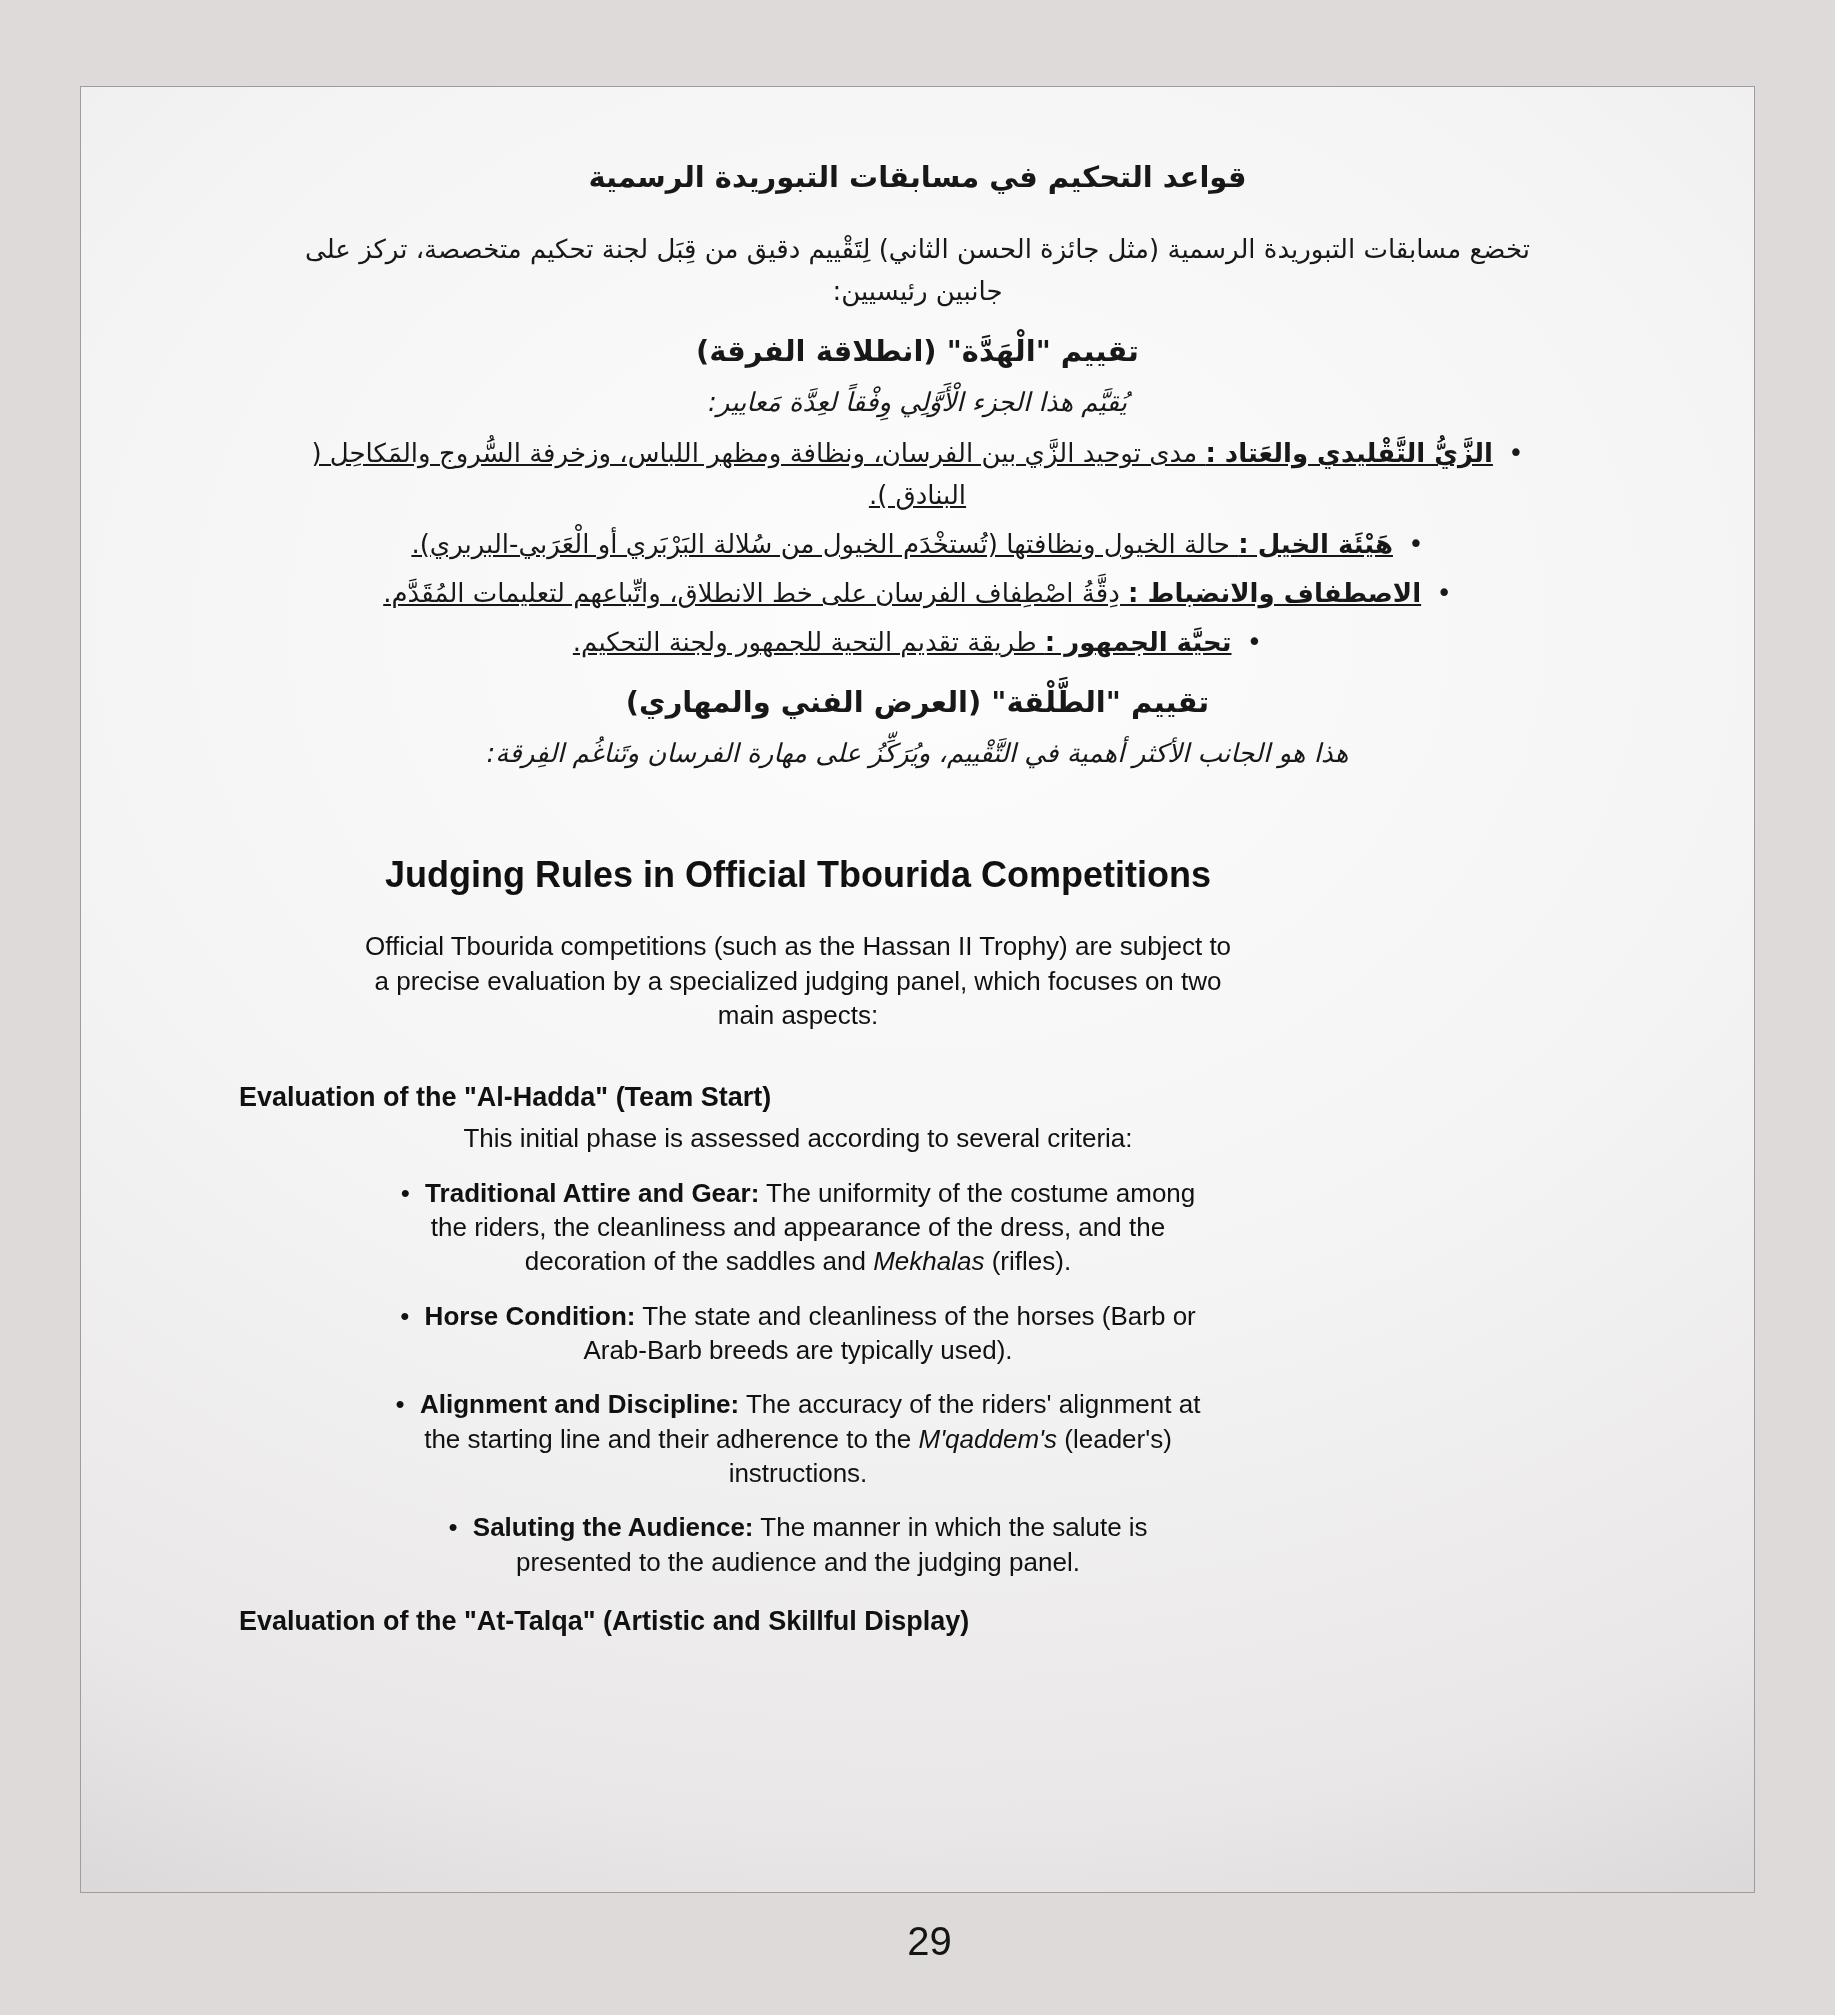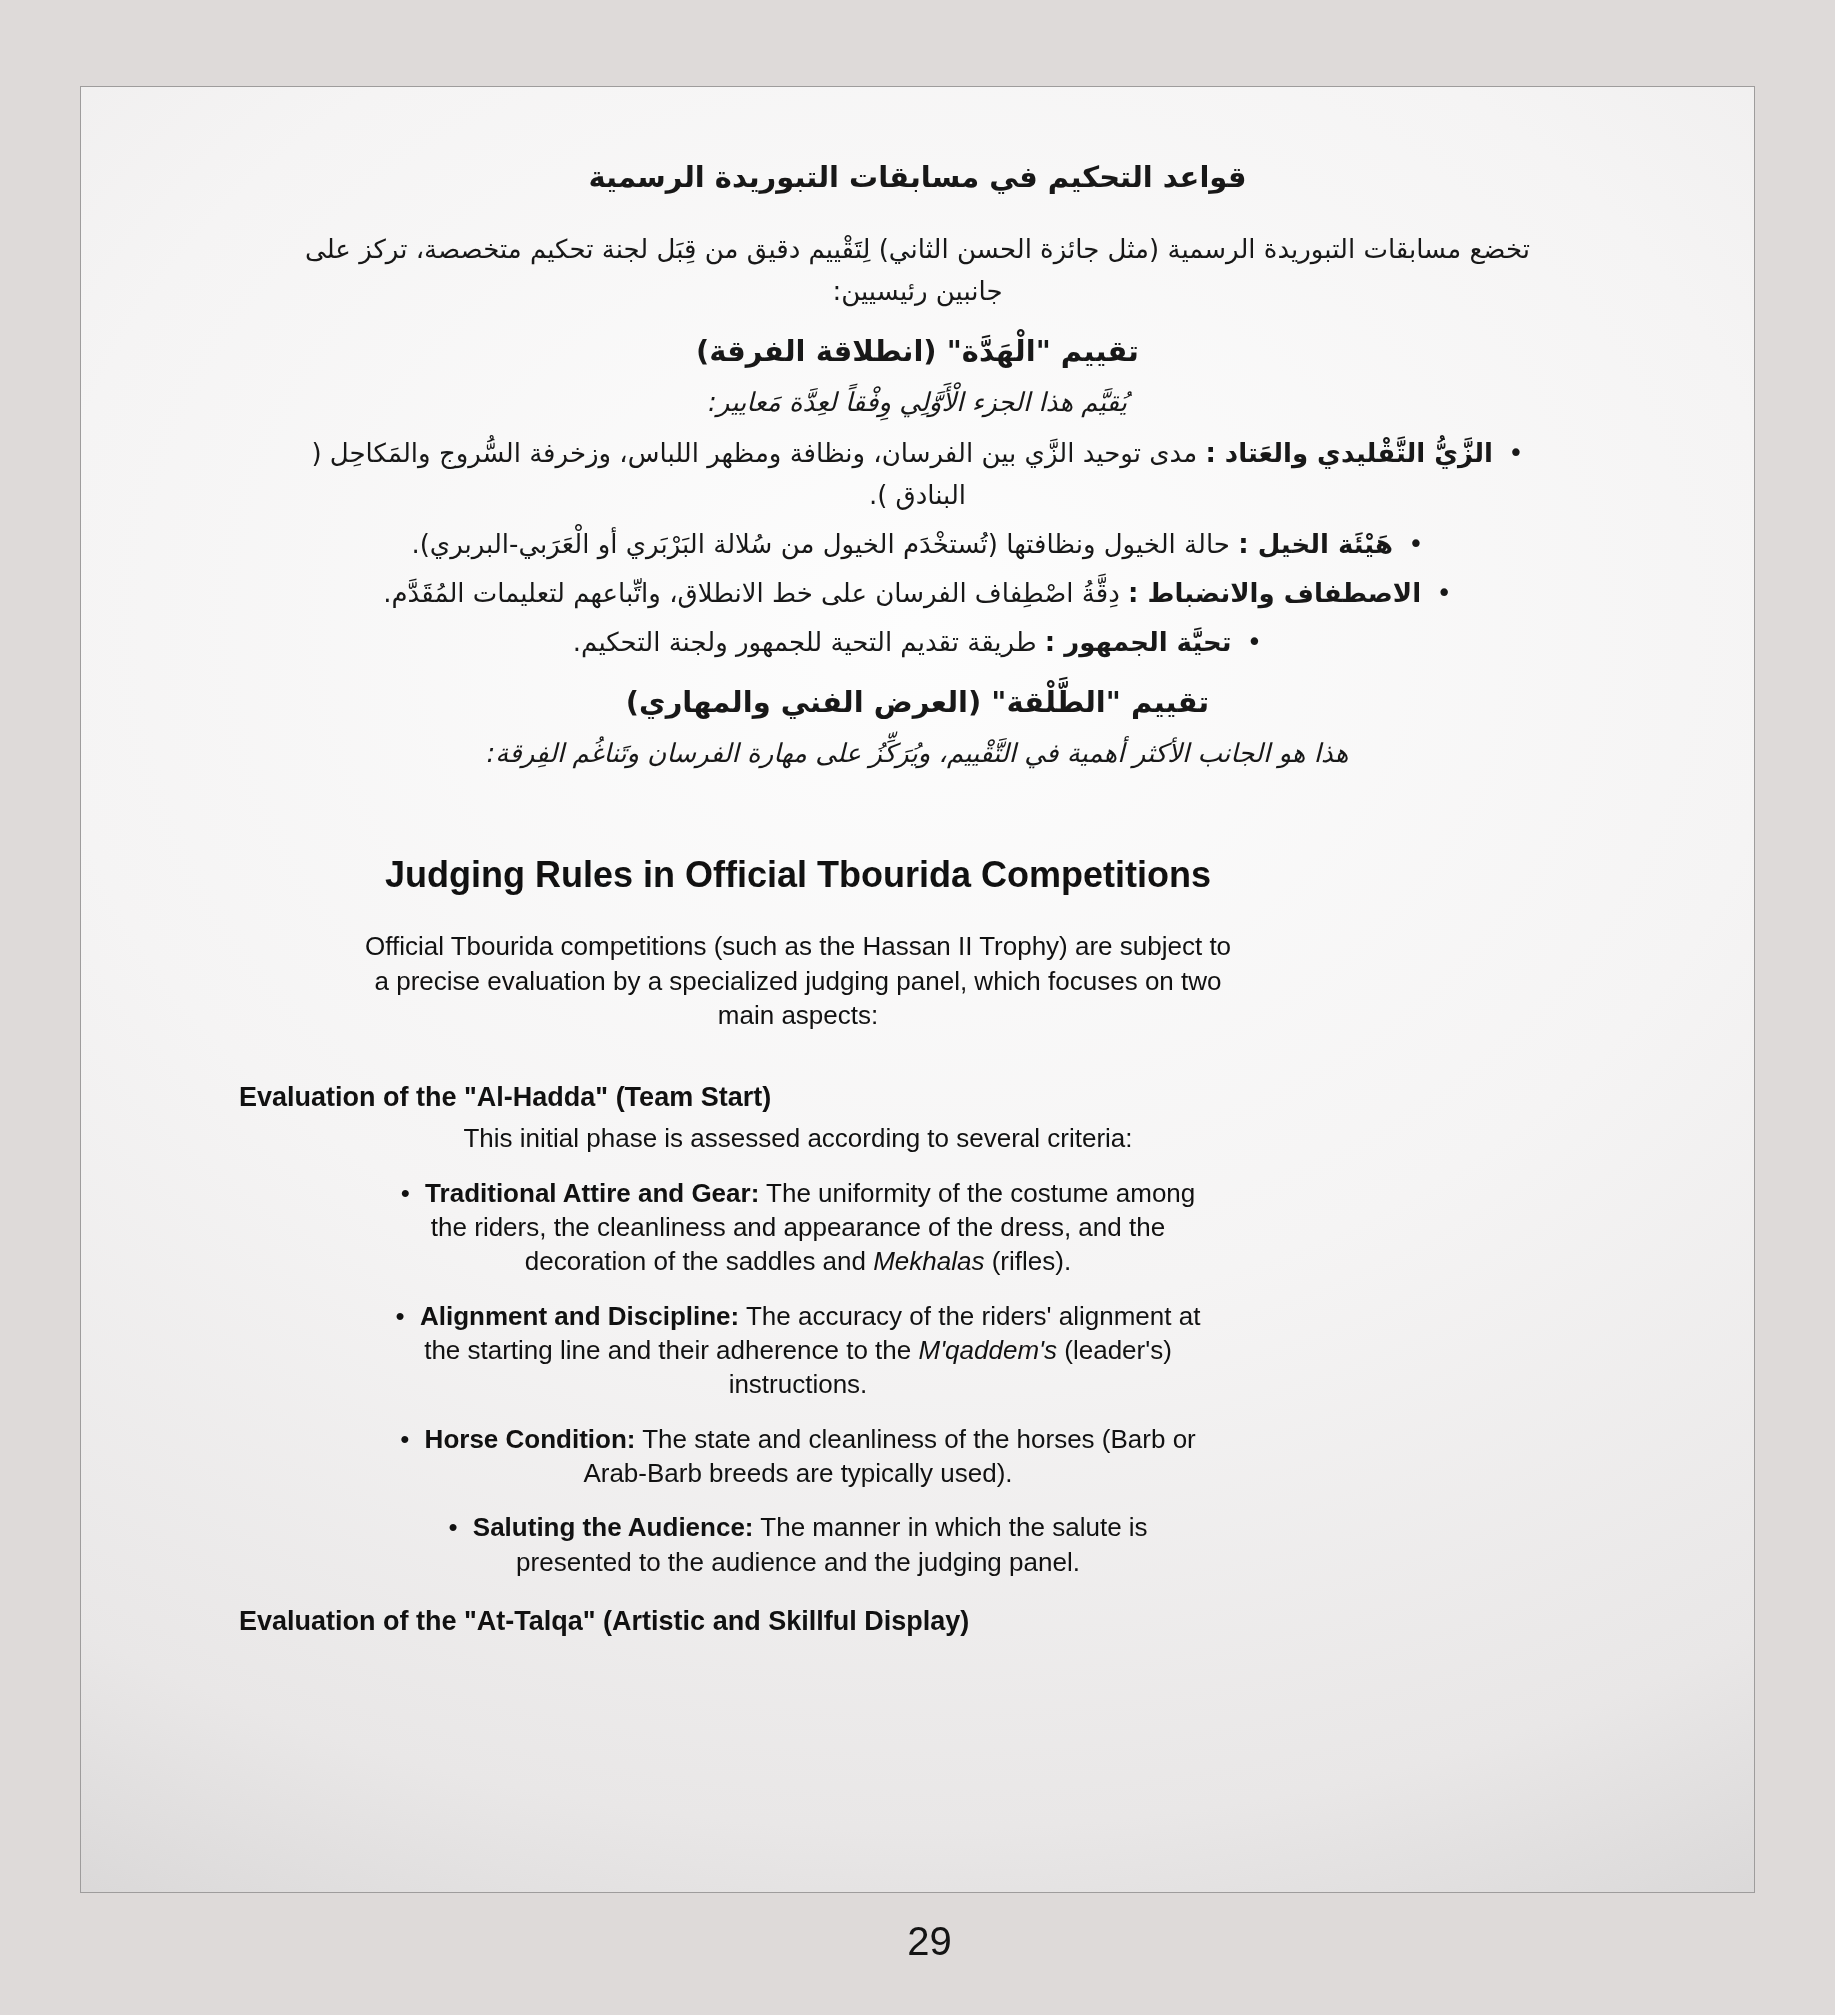--- a/index.html
+++ b/index.html
@@ -50,20 +50,21 @@
     font-weight: bold;
     font-size: 29px;
     margin: 15.3px 0 7.6px 0;
   }
   .ar-sub { margin: 0 0 9.6px 0; font-style: italic; }
   ul.ar-list {
     list-style: none;
     margin: 7.6px auto 3.8px auto;
     padding: 0;
     max-width: 1281px;
+    text-decoration: underline;
   }
   ul.ar-list > li { margin-bottom: 7.6px; }
   ul.ar-list > li::before,
   ul.en-list > li::before {
     content: "•";
     display: inline-block;
     margin-inline-end: 15.3px;
   }
 
   
@@ -135,22 +136,22 @@
 
   <div class="en">
     <div class="en-title">Judging Rules in Official Tbourida Competitions</div>
     <div class="en-intro">Official Tbourida competitions (such as the Hassan II Trophy) are subject to a precise evaluation by a specialized judging panel, which focuses on two main aspects:</div>
 
     <div class="en-heading">Evaluation of the "Al-Hadda" (Team Start)</div>
     <div class="en-sub">This initial phase is assessed according to several criteria:</div>
 
     <ul class="en-list">
       <li><b>Traditional Attire and Gear:</b><span> The uniformity of the costume among the riders, the cleanliness and appearance of the dress, and the decoration of the saddles and </span><i>Mekhalas</i><span> (rifles).</span></li>
+      <li><b>Horse Condition:</b><span> The state and cleanliness of the horses (Barb or Arab-Barb breeds are typically used).</span><i></i><span></span></li>
       <li><b>Alignment and Discipline:</b><span> The accuracy of the riders' alignment at the starting line and their adherence to the </span><i>M'qaddem's</i><span> (leader's) instructions.</span></li>
-      <li><b>Horse Condition:</b><span> The state and cleanliness of the horses (Barb or Arab-Barb breeds are typically used).</span><i></i><span></span></li>
       <li><b>Saluting the Audience:</b><span> The manner in which the salute is presented to the audience and the judging panel.</span><i></i><span></span></li>
     </ul>
 
     <div class="en-heading">Evaluation of the "At-Talqa" (Artistic and Skillful Display)</div>
   </div>
 
 </div>
 
 <div class="page-num">29</div>
 

